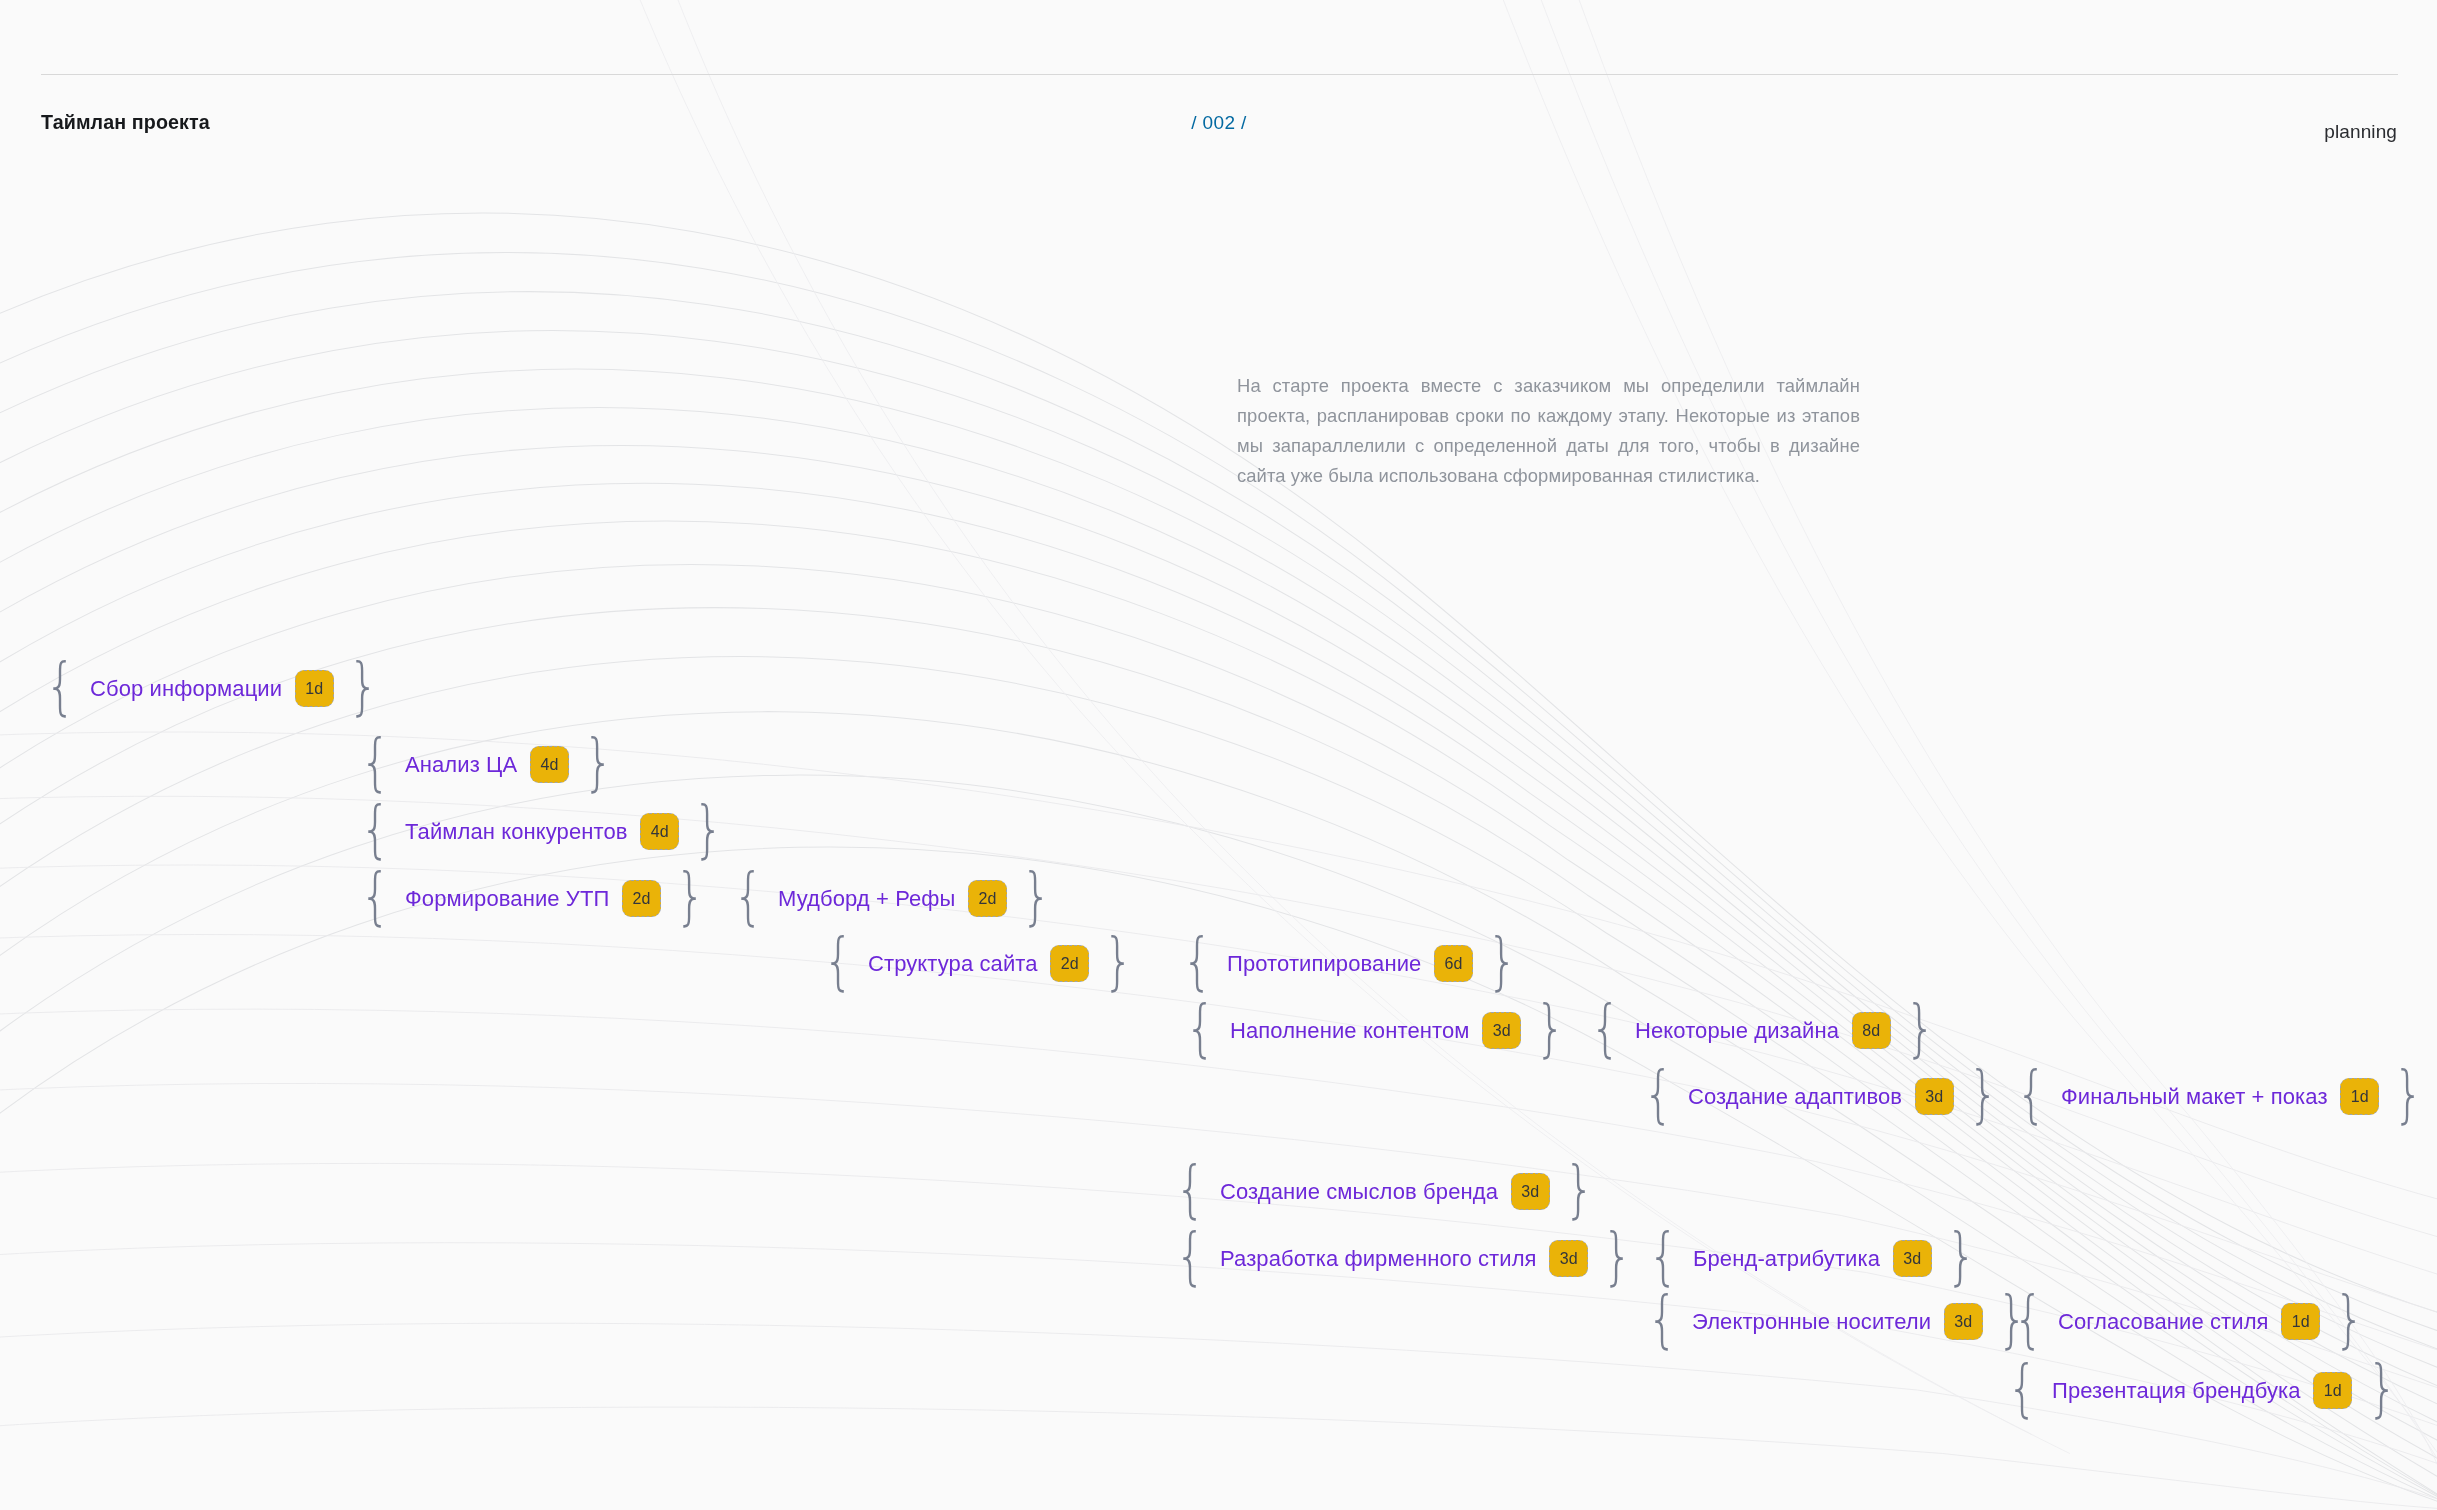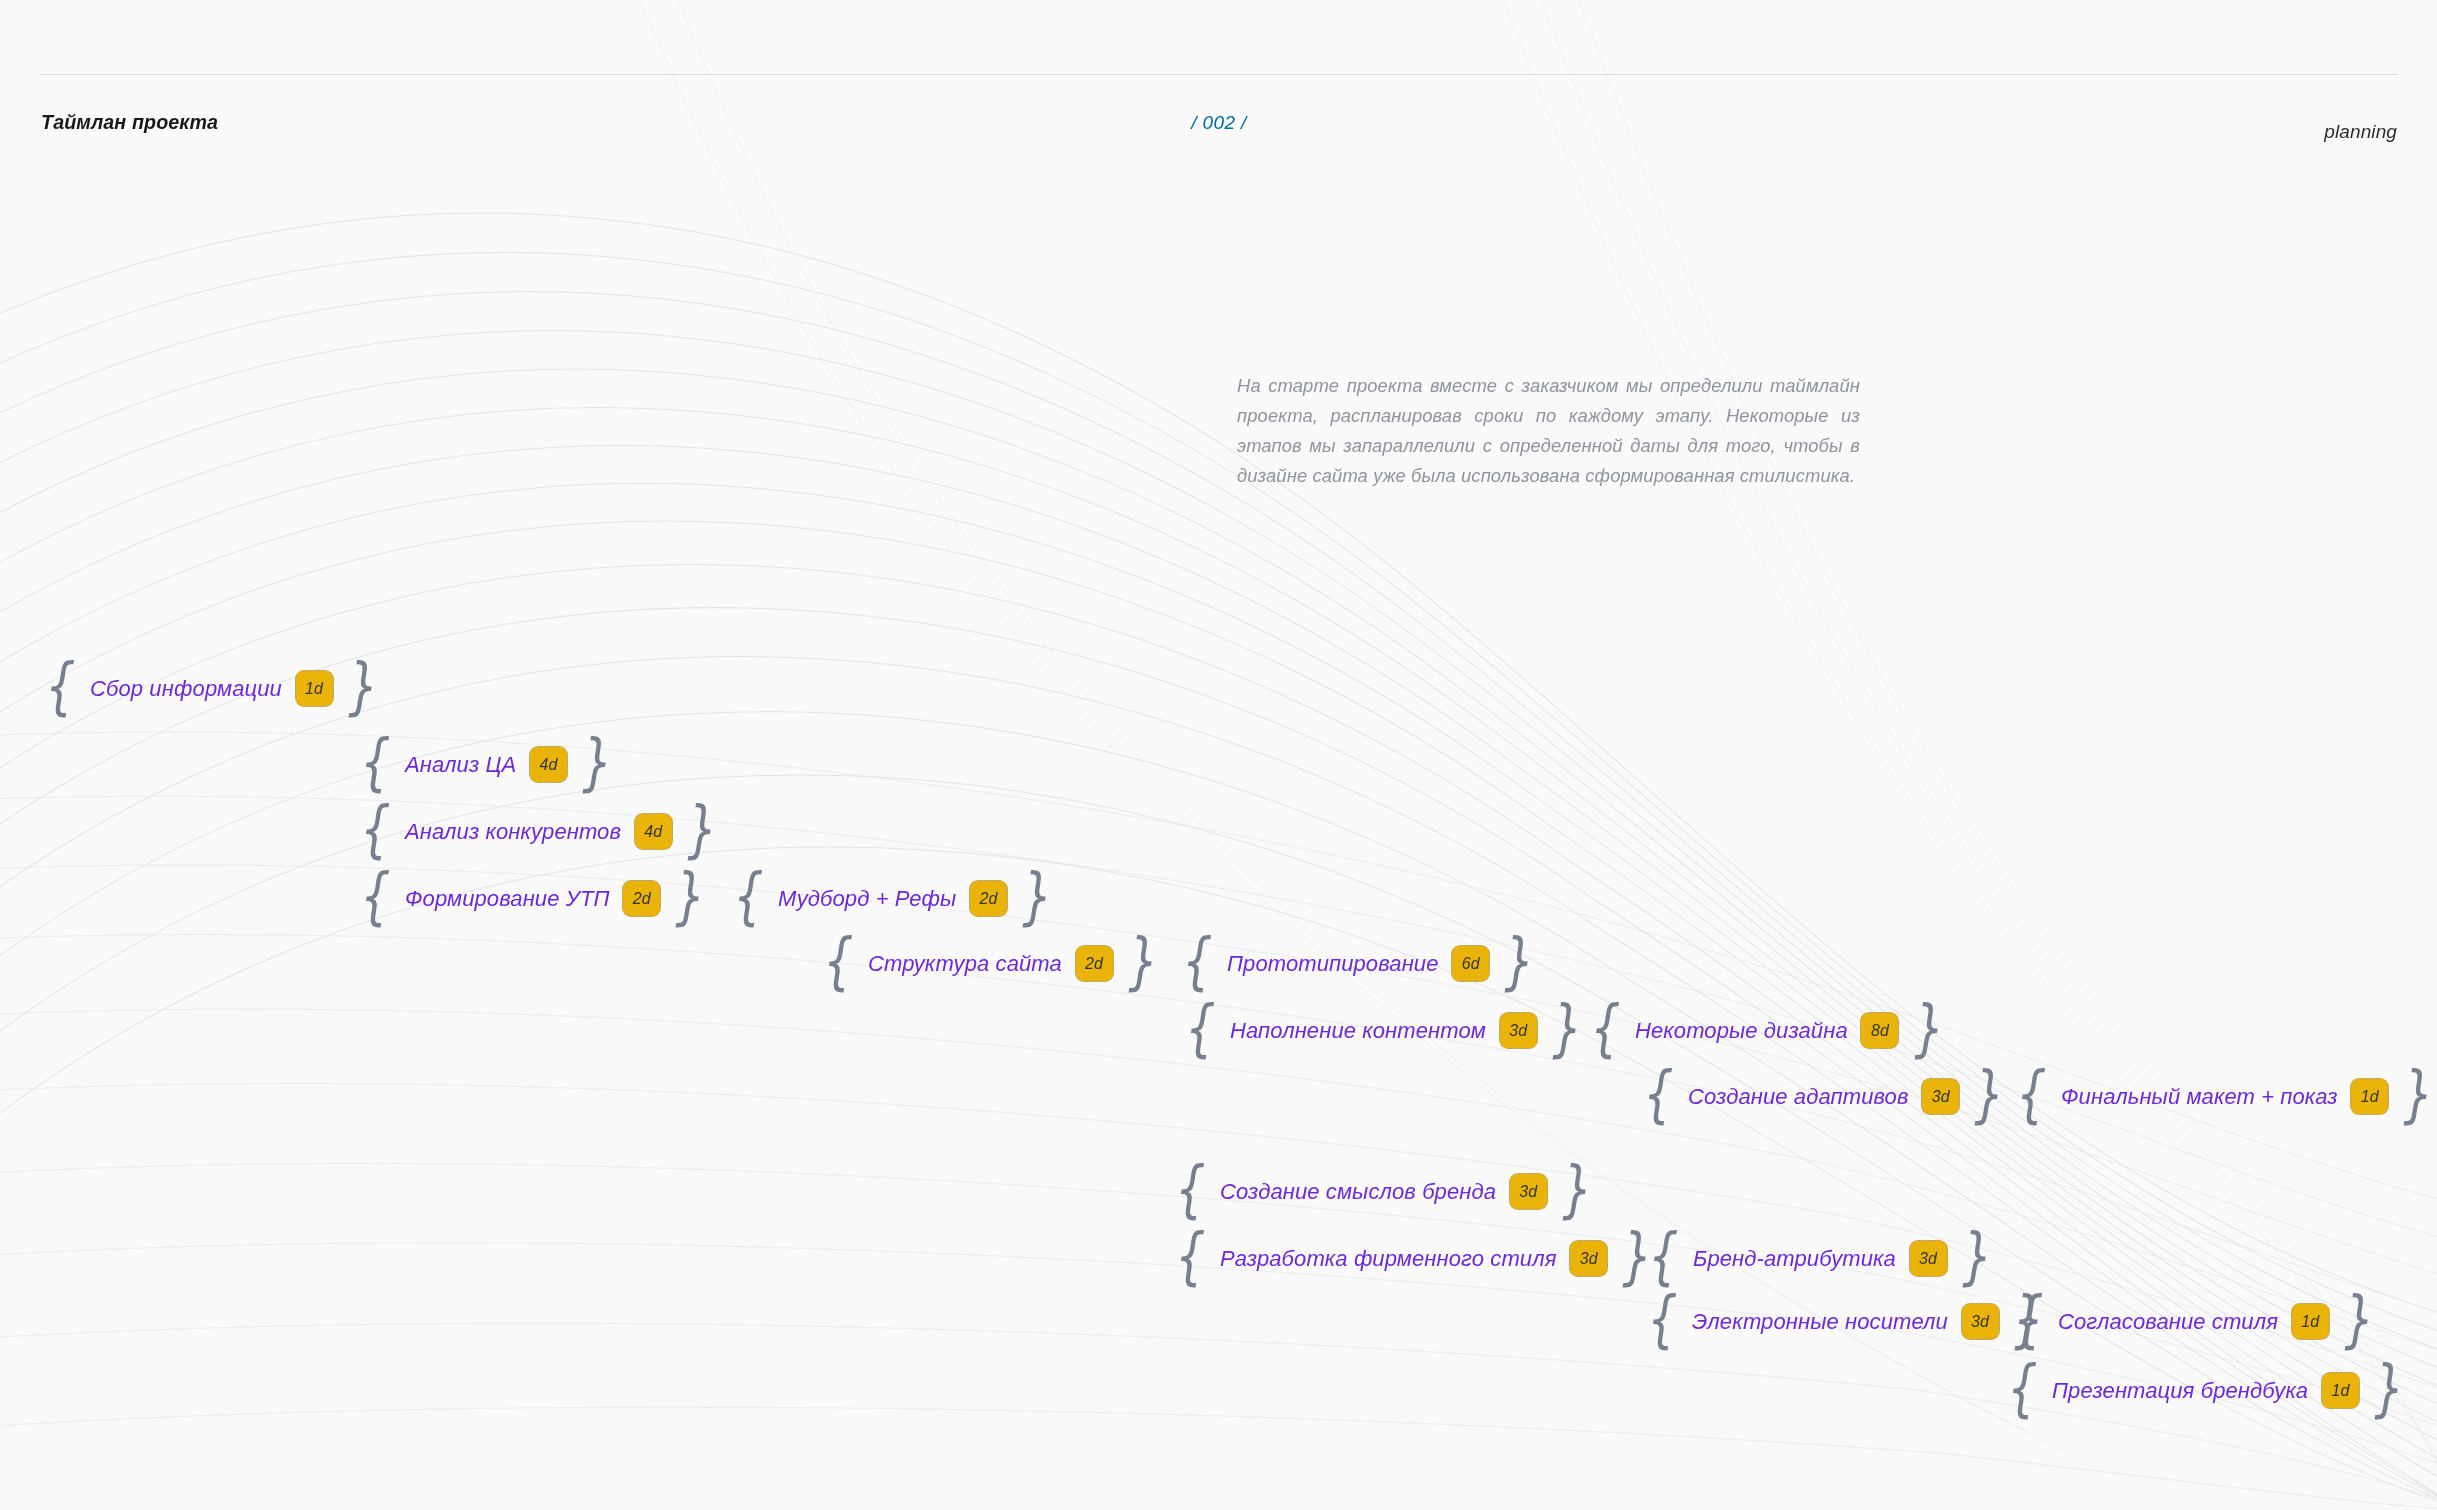--- a/index.html
+++ b/index.html
@@ -10,21 +10,20 @@
     background: #fafafa;
     font-family: "Liberation Sans", sans-serif;
     overflow: hidden;
   }
 
   #page {
     position: relative;
     width: 2438px;
     height: 1112px;
     background: #fafafa;
-    font-style: italic;
   }
 
   
   #bg-curves {
     position: absolute;
     inset: 0;
     width: 2438px;
     height: 1510px;
     z-index: 0;
     pointer-events: none;
@@ -238,21 +237,21 @@
         <span class="brace right">}</span>
       </div>
       <div class="task" style="left: 356px; top: 733px;">
         <span class="brace left">{</span>
         <span class="task-label">Анализ ЦА</span>
         <span class="task-days">4d</span>
         <span class="brace right">}</span>
       </div>
       <div class="task" style="left: 356px; top: 800px;">
         <span class="brace left">{</span>
-        <span class="task-label">Анализ конкурентов</span>
+        <span class="task-label">Таймлан конкурентов</span>
         <span class="task-days">4d</span>
         <span class="brace right">}</span>
       </div>
       <div class="task" style="left: 356px; top: 867px;">
         <span class="brace left">{</span>
         <span class="task-label">Формирование УТП</span>
         <span class="task-days">2d</span>
         <span class="brace right">}</span>
       </div>
       <div class="task" style="left: 729px; top: 867px;">

